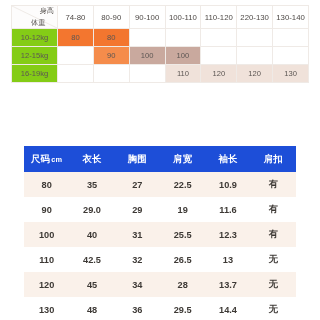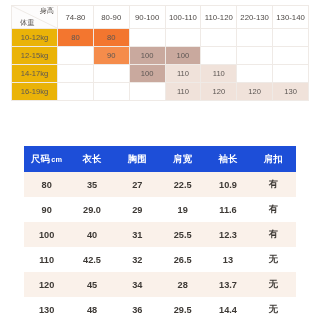--- a/index.html
+++ b/index.html
@@ -60,37 +60,37 @@
   .corner-cell .lbl-h {
     position: absolute;
     right: 3px;
     top: 1px;
     font-size: 7.2px;
     color: #55504d;
     line-height: 1;
   }
   .corner-cell .lbl-w {
     position: absolute;
-    left: 8px;
+    left: 19px;
     bottom: 2px;
     font-size: 7.2px;
     color: #55504d;
     line-height: 1;
   }
   .corner-cell .slash {
     position: absolute;
     left: 0; top: 0;
     width: 100%; height: 100%;
     pointer-events: none;
   }
   td.rowlabel {
     font-size: 7.6px;
     color: #5c5653;
     text-align: center;
-    background: #eab308;
+    background: #84cc16;
   }
   
   td.lvl-0 { background: #ffffff; }
   td.lvl-a { background: #f3762f; color: #614029; }   
   td.lvl-b { background: #f58c4b; color: #6a4730; }   
   td.lvl-c { background: #c9a99e; color: #5c5049; }   
   td.lvl-d { background: #f0e2da; color: #5c5653; }   
 
   
   .spec-wrap {
@@ -172,30 +172,20 @@
             <td class="rowlabel">12-15kg</td>
             <td class="lvl-0"></td>
             <td class="lvl-b">90</td>
             <td class="lvl-c">100</td>
             <td class="lvl-c">100</td>
             <td class="lvl-0"></td>
             <td class="lvl-0"></td>
             <td class="lvl-0"></td>
           </tr>
           <tr>
-            <td class="rowlabel">14-17kg</td>
-            <td class="lvl-0"></td>
-            <td class="lvl-0"></td>
-            <td class="lvl-c">100</td>
-            <td class="lvl-d">110</td>
-            <td class="lvl-d">110</td>
-            <td class="lvl-0"></td>
-            <td class="lvl-0"></td>
-          </tr>
-          <tr>
             <td class="rowlabel">16-19kg</td>
             <td class="lvl-0"></td>
             <td class="lvl-0"></td>
             <td class="lvl-0"></td>
             <td class="lvl-d">110</td>
             <td class="lvl-d">120</td>
             <td class="lvl-d">120</td>
             <td class="lvl-d">130</td>
           </tr>
         </tbody>

